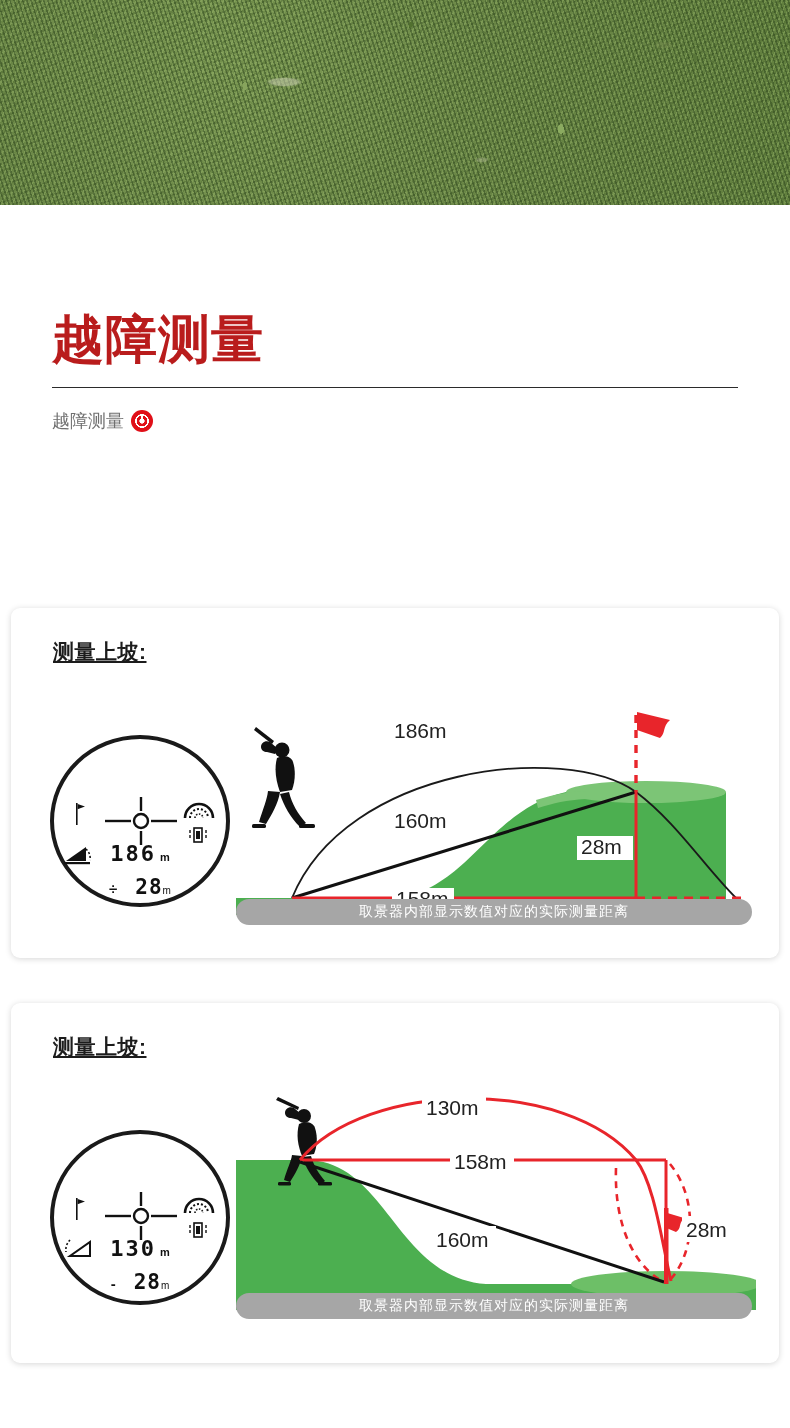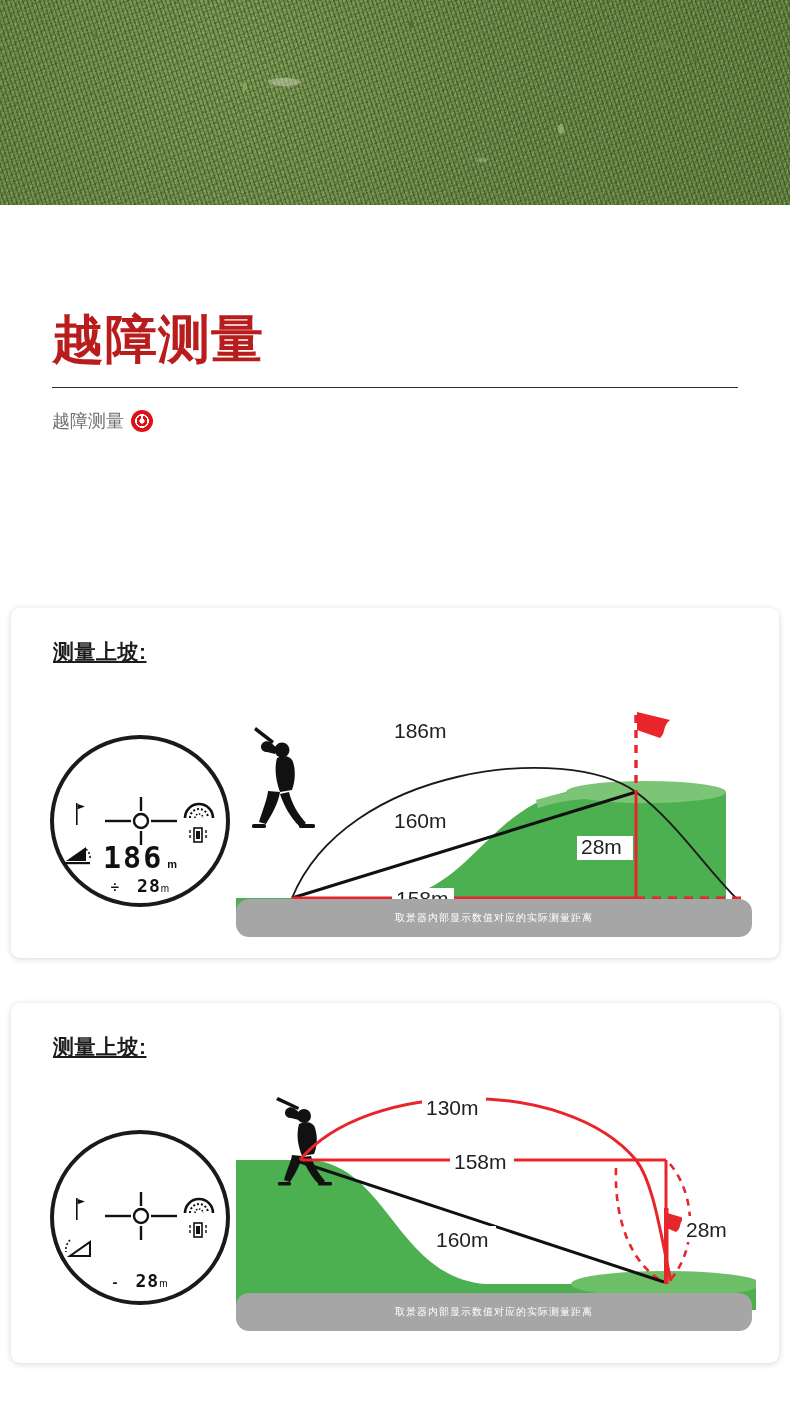--- a/index.html
+++ b/index.html
@@ -90,39 +90,39 @@
   .vf-batt { position:absolute; right:22px; top:92px; width:20px; height:16px; }
 
   .vf-main {
     position:absolute; left:0; right:0; top:108px;
     text-align:center; line-height:1;
   }
   .seg {
     font-family:"DejaVu Sans Mono","Liberation Mono",monospace;
     font-weight:700; letter-spacing:2px; color:#111;
   }
-  .vf-num { font-size:30px; }
+  .vf-num { font-size:22px; }
   .vf-unit { font-size:11px; font-weight:700; color:#111; margin-left:4px;
              font-family:"Liberation Sans",sans-serif; }
   .vf-sub {
     position:absolute; left:0; right:0; top:142px; text-align:center;
     line-height:1; color:#111;
   }
   .vf-sign { font-size:15px; font-weight:700; margin-right:18px; }
-  .vf-h { font-size:18px; letter-spacing:1px;margin-top:8px; }
+  .vf-h { font-size:21px; letter-spacing:1px;margin-top:8px; }
   .vf-hu { font-size:10px; }
 
   
   .diagram { position:absolute; }
   #diagram-uphill { left:236px; top:700px; width:520px; height:240px; }
   #diagram-downhill { left:236px; top:1088px; width:520px; height:245px; }
 
   .caption-pill {
-    position:absolute; height:38px; border-radius:13px;
-    background:#a6a6a6; color:#fff; font-size:10px;
+    position:absolute; height:26px; border-radius:13px;
+    background:#a6a6a6; color:#fff; font-size:14px;
     display:flex; align-items:center; justify-content:center;
     letter-spacing:1px;
   }
   #caption-uphill { left:236px; top:899px; width:516px; }
   #caption-downhill { left:236px; top:1293px; width:516px; }
 </style>
 </head>
 <body>
 
 <div class="hero">
@@ -260,20 +260,23 @@
       <path d="M13 17 a4 4 0 0 1 8 0" fill="none" stroke="#111" stroke-width="1.6" stroke-dasharray="1.5 1.5"></path>
     </svg>
     <svg class="vf-batt" viewBox="0 0 20 16">
       <rect x="6" y="1" width="8" height="14" fill="none" stroke="#111" stroke-width="1.6"></rect>
       <rect x="8" y="4" width="4" height="8" fill="#111"></rect>
       <line x1="2" y1="3" x2="2" y2="6" stroke="#111" stroke-width="1.4"></line>
       <line x1="2" y1="8" x2="2" y2="11" stroke="#111" stroke-width="1.4"></line>
       <line x1="18" y1="3" x2="18" y2="6" stroke="#111" stroke-width="1.4"></line>
       <line x1="18" y1="8" x2="18" y2="11" stroke="#111" stroke-width="1.4"></line>
     </svg>
+    <div class="vf-main">
+      <span class="seg vf-num">130</span><span class="vf-unit">m</span>
+    </div>
     <div class="vf-sub">
       <span class="vf-sign">-</span><span class="seg vf-h">28</span><span class="vf-hu">m</span>
     </div>
   </div>
 </div>
 
 <svg class="diagram" id="diagram-downhill" viewBox="0 0 520 245">
 
   <path d="M0 72 L70 72 C150 72 160 190 250 196 L520 196 L520 222 L0 222 Z" fill="#4caf50"></path>
   <ellipse cx="430" cy="196" rx="95" ry="13" fill="#6dbf67"></ellipse>

